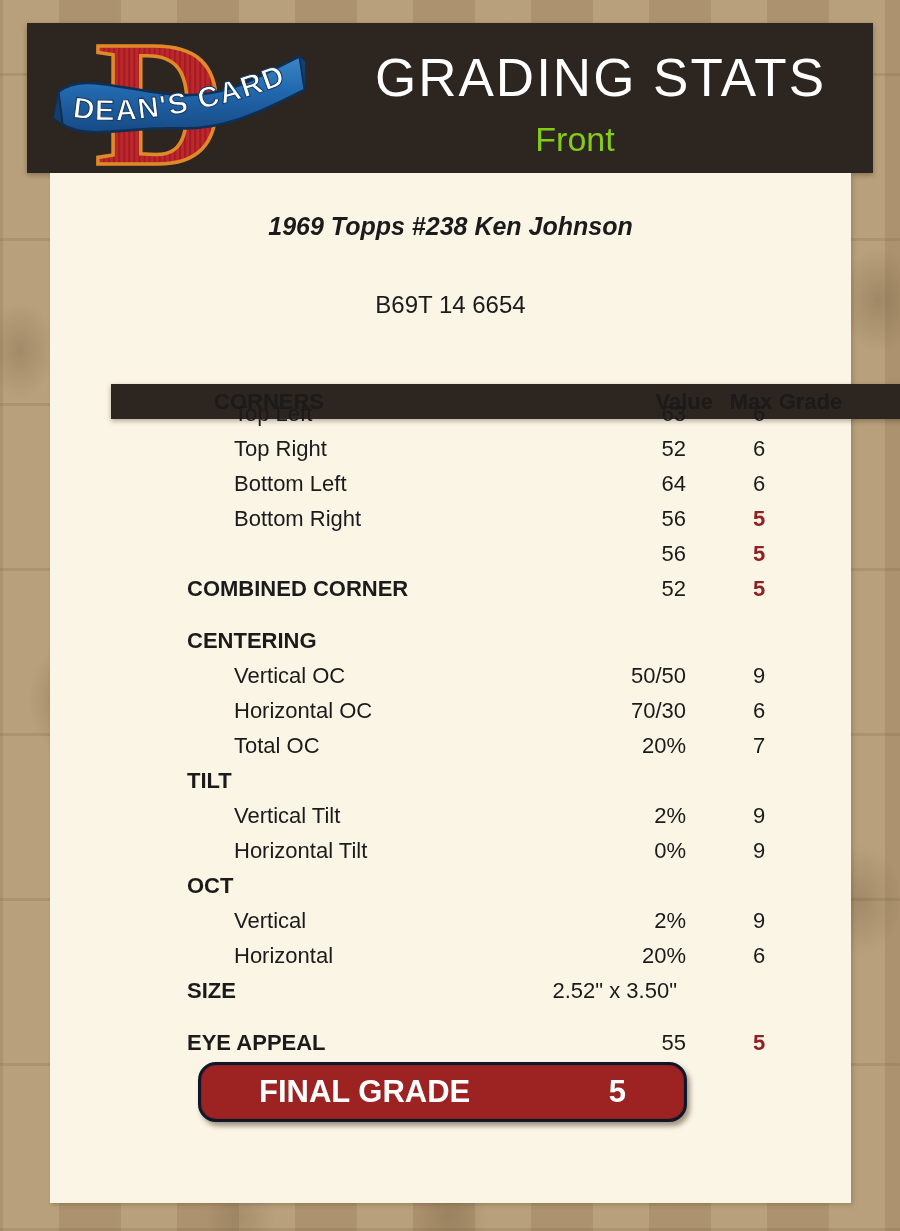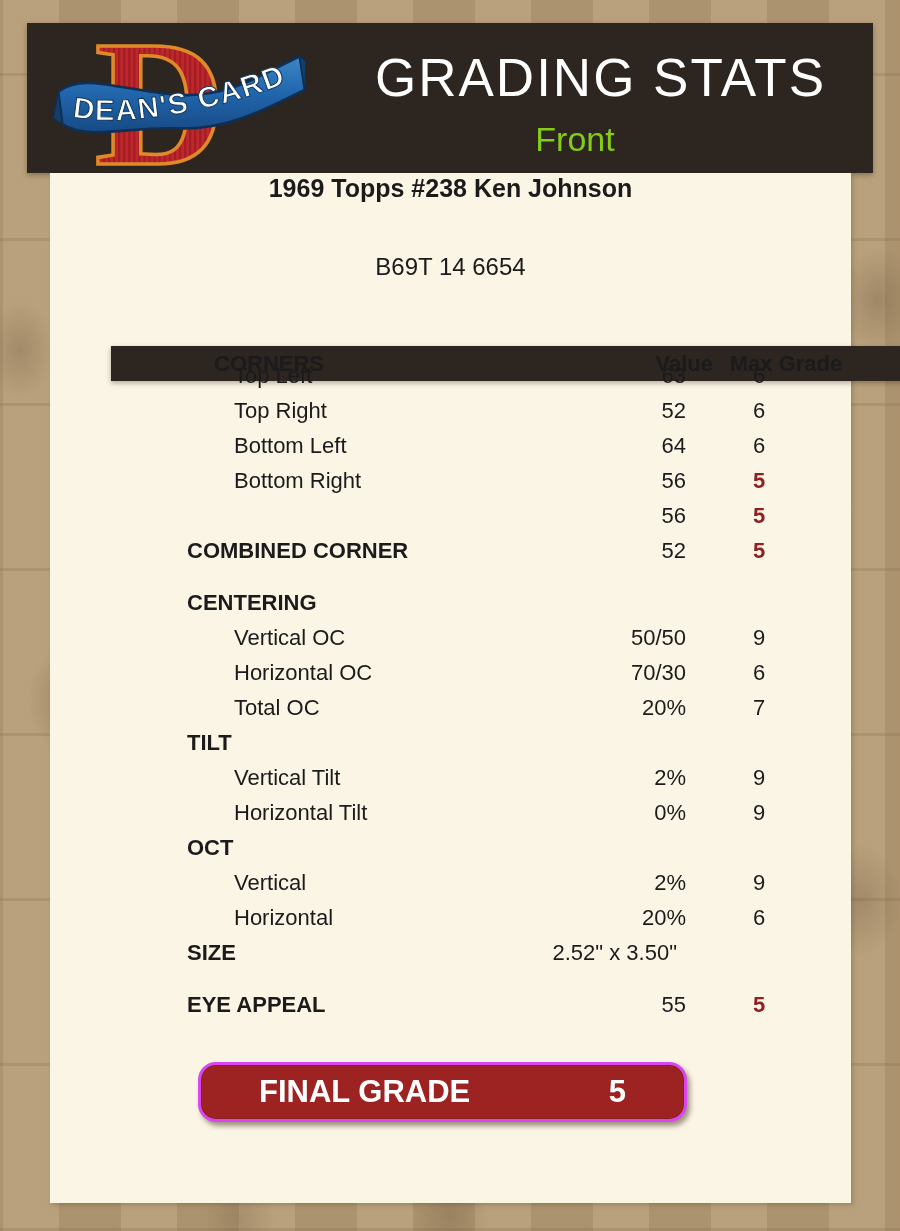--- a/index.html
+++ b/index.html
@@ -28,35 +28,35 @@
     text-align:center;font-size:53px;letter-spacing:2px;color:#ffffff;white-space:nowrap;
   }
   .h-sub{
     position:absolute;top:94px;left:348px;width:400px;height:44px;line-height:44px;
     text-align:center;font-size:34px;color:#84cc16;
   }
   .panel{
     position:absolute;left:50px;top:173px;width:801px;height:1030px;
     background:#fbf5e6;box-shadow:2px 2px 4px rgba(70,55,30,.25);
   }
-  .card-title{height:30px;line-height:30px;text-align:center;font-size:25px;font-weight:bold;}
+  .card-title{margin-top:38px;height:30px;line-height:30px;text-align:center;font-size:25px;font-weight:bold;font-style:italic;}
   .card-code{height:32px;line-height:32px;text-align:center;font-size:24px;margin-top:48px;}
   .rows{margin-top:40px;padding-left:34px;}
   .row{position:relative;height:35px;line-height:35px;font-size:22px;}
   .row.gap{margin-top:17px;}
   .row .label{position:absolute;left:103px;white-space:nowrap;}
   .row.indent .label{left:150px;}
   .row .value{position:absolute;left:402px;width:200px;text-align:right;white-space:nowrap;}
   .row .value.wide{left:293px;width:300px;}
   .row .grade{position:absolute;left:600px;width:150px;text-align:center;}
   .row.section .label,.row.header .label,.row.header .value,.row.header .grade{font-weight:bold;}
   .red{color:#8e2121;font-weight:bold;}
   .final-btn{
     position:absolute;left:148px;top:889px;width:489px;height:60px;box-sizing:border-box;
-    background:#9d2323;border:3px solid #d946ef;border-radius:18px;
+    background:#9d2323;border:3px solid #0f172a;border-radius:18px;
     box-shadow:3px 4px 5px rgba(70,52,28,.5), inset 0 0 0 1px rgba(120,30,30,.6);
     display:flex;align-items:center;justify-content:space-between;padding:8px 58px;
     color:#ffffff;font-size:31px;font-weight:bold;cursor:pointer;
   }
 </style>
 </head>
 <body>
 
 <div id="page">
 

